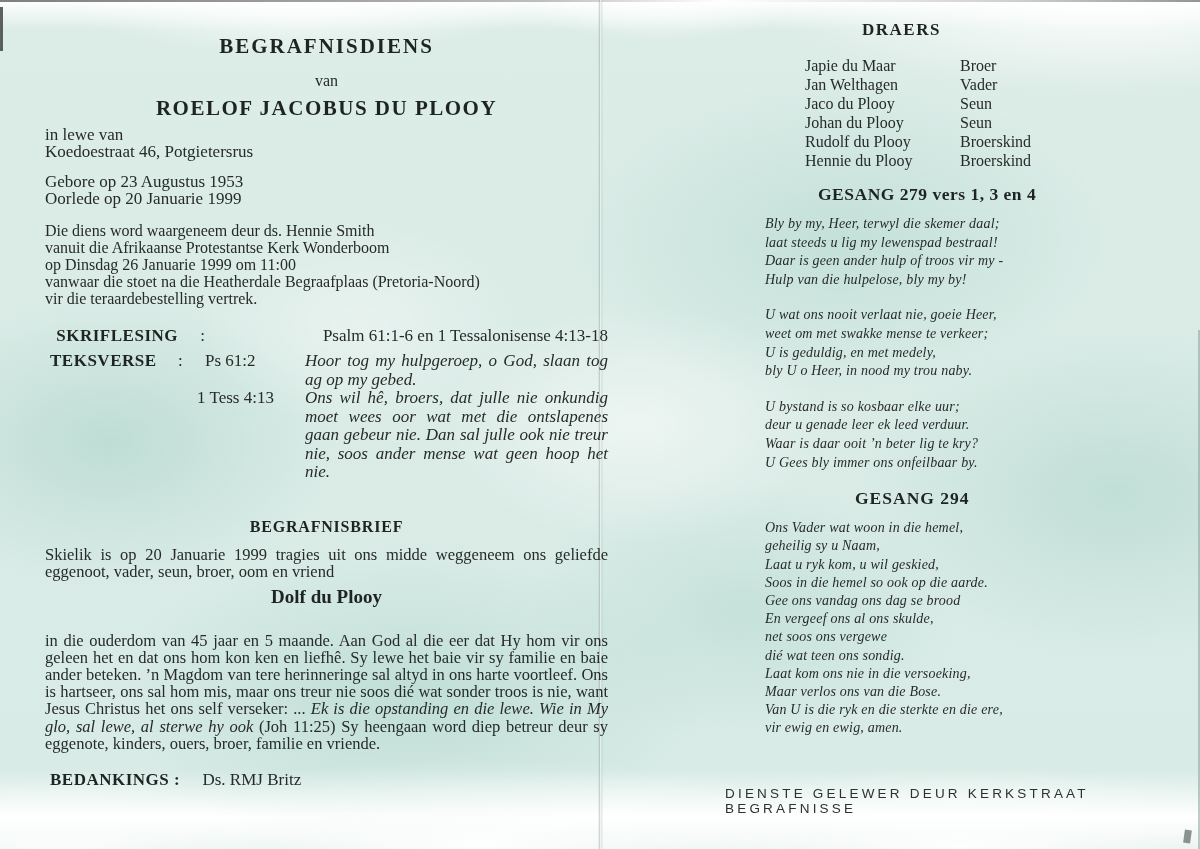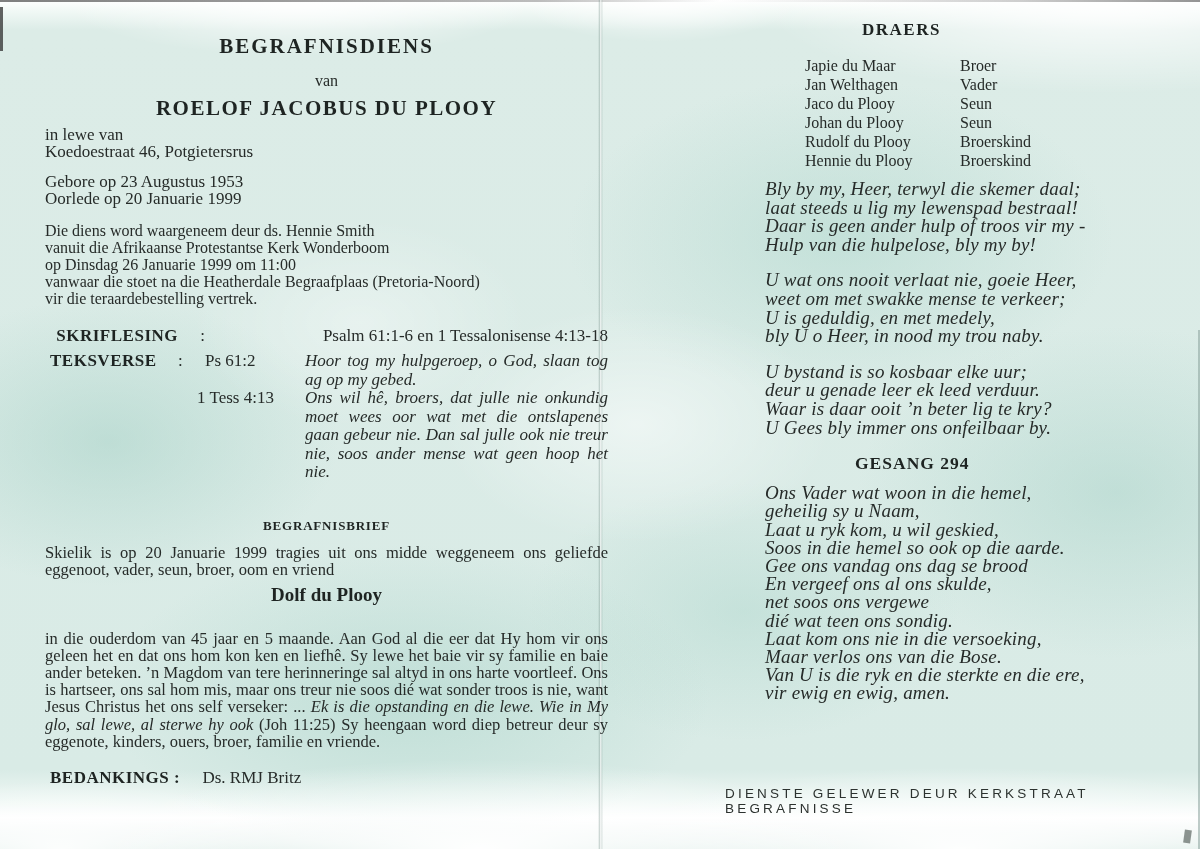--- a/index.html
+++ b/index.html
@@ -59,39 +59,39 @@
 
   .teks { margin-top:6px; display:grid; grid-template-columns:128px 27px 100px 1fr; padding-left:5px;
           font-size:17px; line-height:18.5px; }
   .teks .lbl { font-weight:bold; letter-spacing:.5px; color:#1e2422; grid-column:1; grid-row:1; }
   .teks .cln { grid-column:2; grid-row:1; }
   .teks .ref1 { grid-column:3; grid-row:1; }
   .teks .vtx1 { grid-column:4; grid-row:1; text-align:justify; }
   .teks .ref2 { grid-column:3; grid-row:2; margin-left:-8px; }
   .teks .vtx2 { grid-column:4; grid-row:2; text-align:justify; }
 
-  .brief-h { font-size:13px; font-weight:bold; letter-spacing:.8px; text-align:center; margin-top:36px; color:#1e2422; }
+  .brief-h { font-size:16px; font-weight:bold; letter-spacing:.8px; text-align:center; margin-top:36px; color:#1e2422; }
   .intro   { font-size:16.5px; line-height:17px; margin-top:10px; }
   .dolf    { font-size:19px; font-weight:bold; text-align:center; margin-top:6px; color:#1e2422; }
   .tribute { font-size:16.5px; line-height:17.2px; margin-top:24px; }
 
   .bedank { margin-top:18px; padding-left:5px; font-size:17px; }
   .bedank .lbl { font-weight:bold; letter-spacing:.5px; color:#1e2422; }
   .bedank .val { margin-left:18px; }
 
   .draers-h { font-size:17px; font-weight:bold; letter-spacing:1.5px; margin-left:99px; color:#1e2422; }
   .draers-table { margin-top:16px; margin-left:42px; font-size:16px; line-height:19px; }
   .draers-row { display:flex; }
   .d-name { width:155px; }
 
   .ges-h { font-size:17.5px; font-weight:bold; color:#1e2422; }
   .g279  { margin-top:14px; margin-left:55px; letter-spacing:.5px; }
   .g294  { margin-top:16px; margin-left:92px; letter-spacing:1px; }
 
-  .stanza { font-style:italic; font-size:19px; line-height:18.6px; margin-top:10px; margin-left:2px;
+  .stanza { font-style:italic; font-size:14px; line-height:18.6px; margin-top:10px; margin-left:2px;
             letter-spacing:.2px; white-space:pre-line; }
   .stanza + .stanza { margin-top:17px; }
   .stanza-294 { line-height:18.2px; }
 
   .footer-line { position:absolute; left:725px; top:786px; width:460px;
     font-family:"Liberation Sans","DejaVu Sans",sans-serif; font-size:13.5px; letter-spacing:3.2px;
     color:#2c322f; }
 </style>
 </head>
 <body>
@@ -173,20 +173,21 @@
       <div class="draers-row">
         <span class="d-name">Rudolf du Plooy</span>
         <span class="d-rel">Broerskind</span>
       </div>
       <div class="draers-row">
         <span class="d-name">Hennie du Plooy</span>
         <span class="d-rel">Broerskind</span>
       </div>
     </div>
 
+    <h3 class="ges-h g279">GESANG 279 vers 1, 3 en 4</h3>
     <div class="stanza">Bly by my, Heer, terwyl die skemer daal;
 laat steeds u lig my lewenspad bestraal!
 Daar is geen ander hulp of troos vir my -
 Hulp van die hulpelose, bly my by!</div>
     <div class="stanza">U wat ons nooit verlaat nie, goeie Heer,
 weet om met swakke mense te verkeer;
 U is geduldig, en met medely,
 bly U o Heer, in nood my trou naby.</div>
     <div class="stanza">U bystand is so kosbaar elke uur;
 deur u genade leer ek leed verduur.

